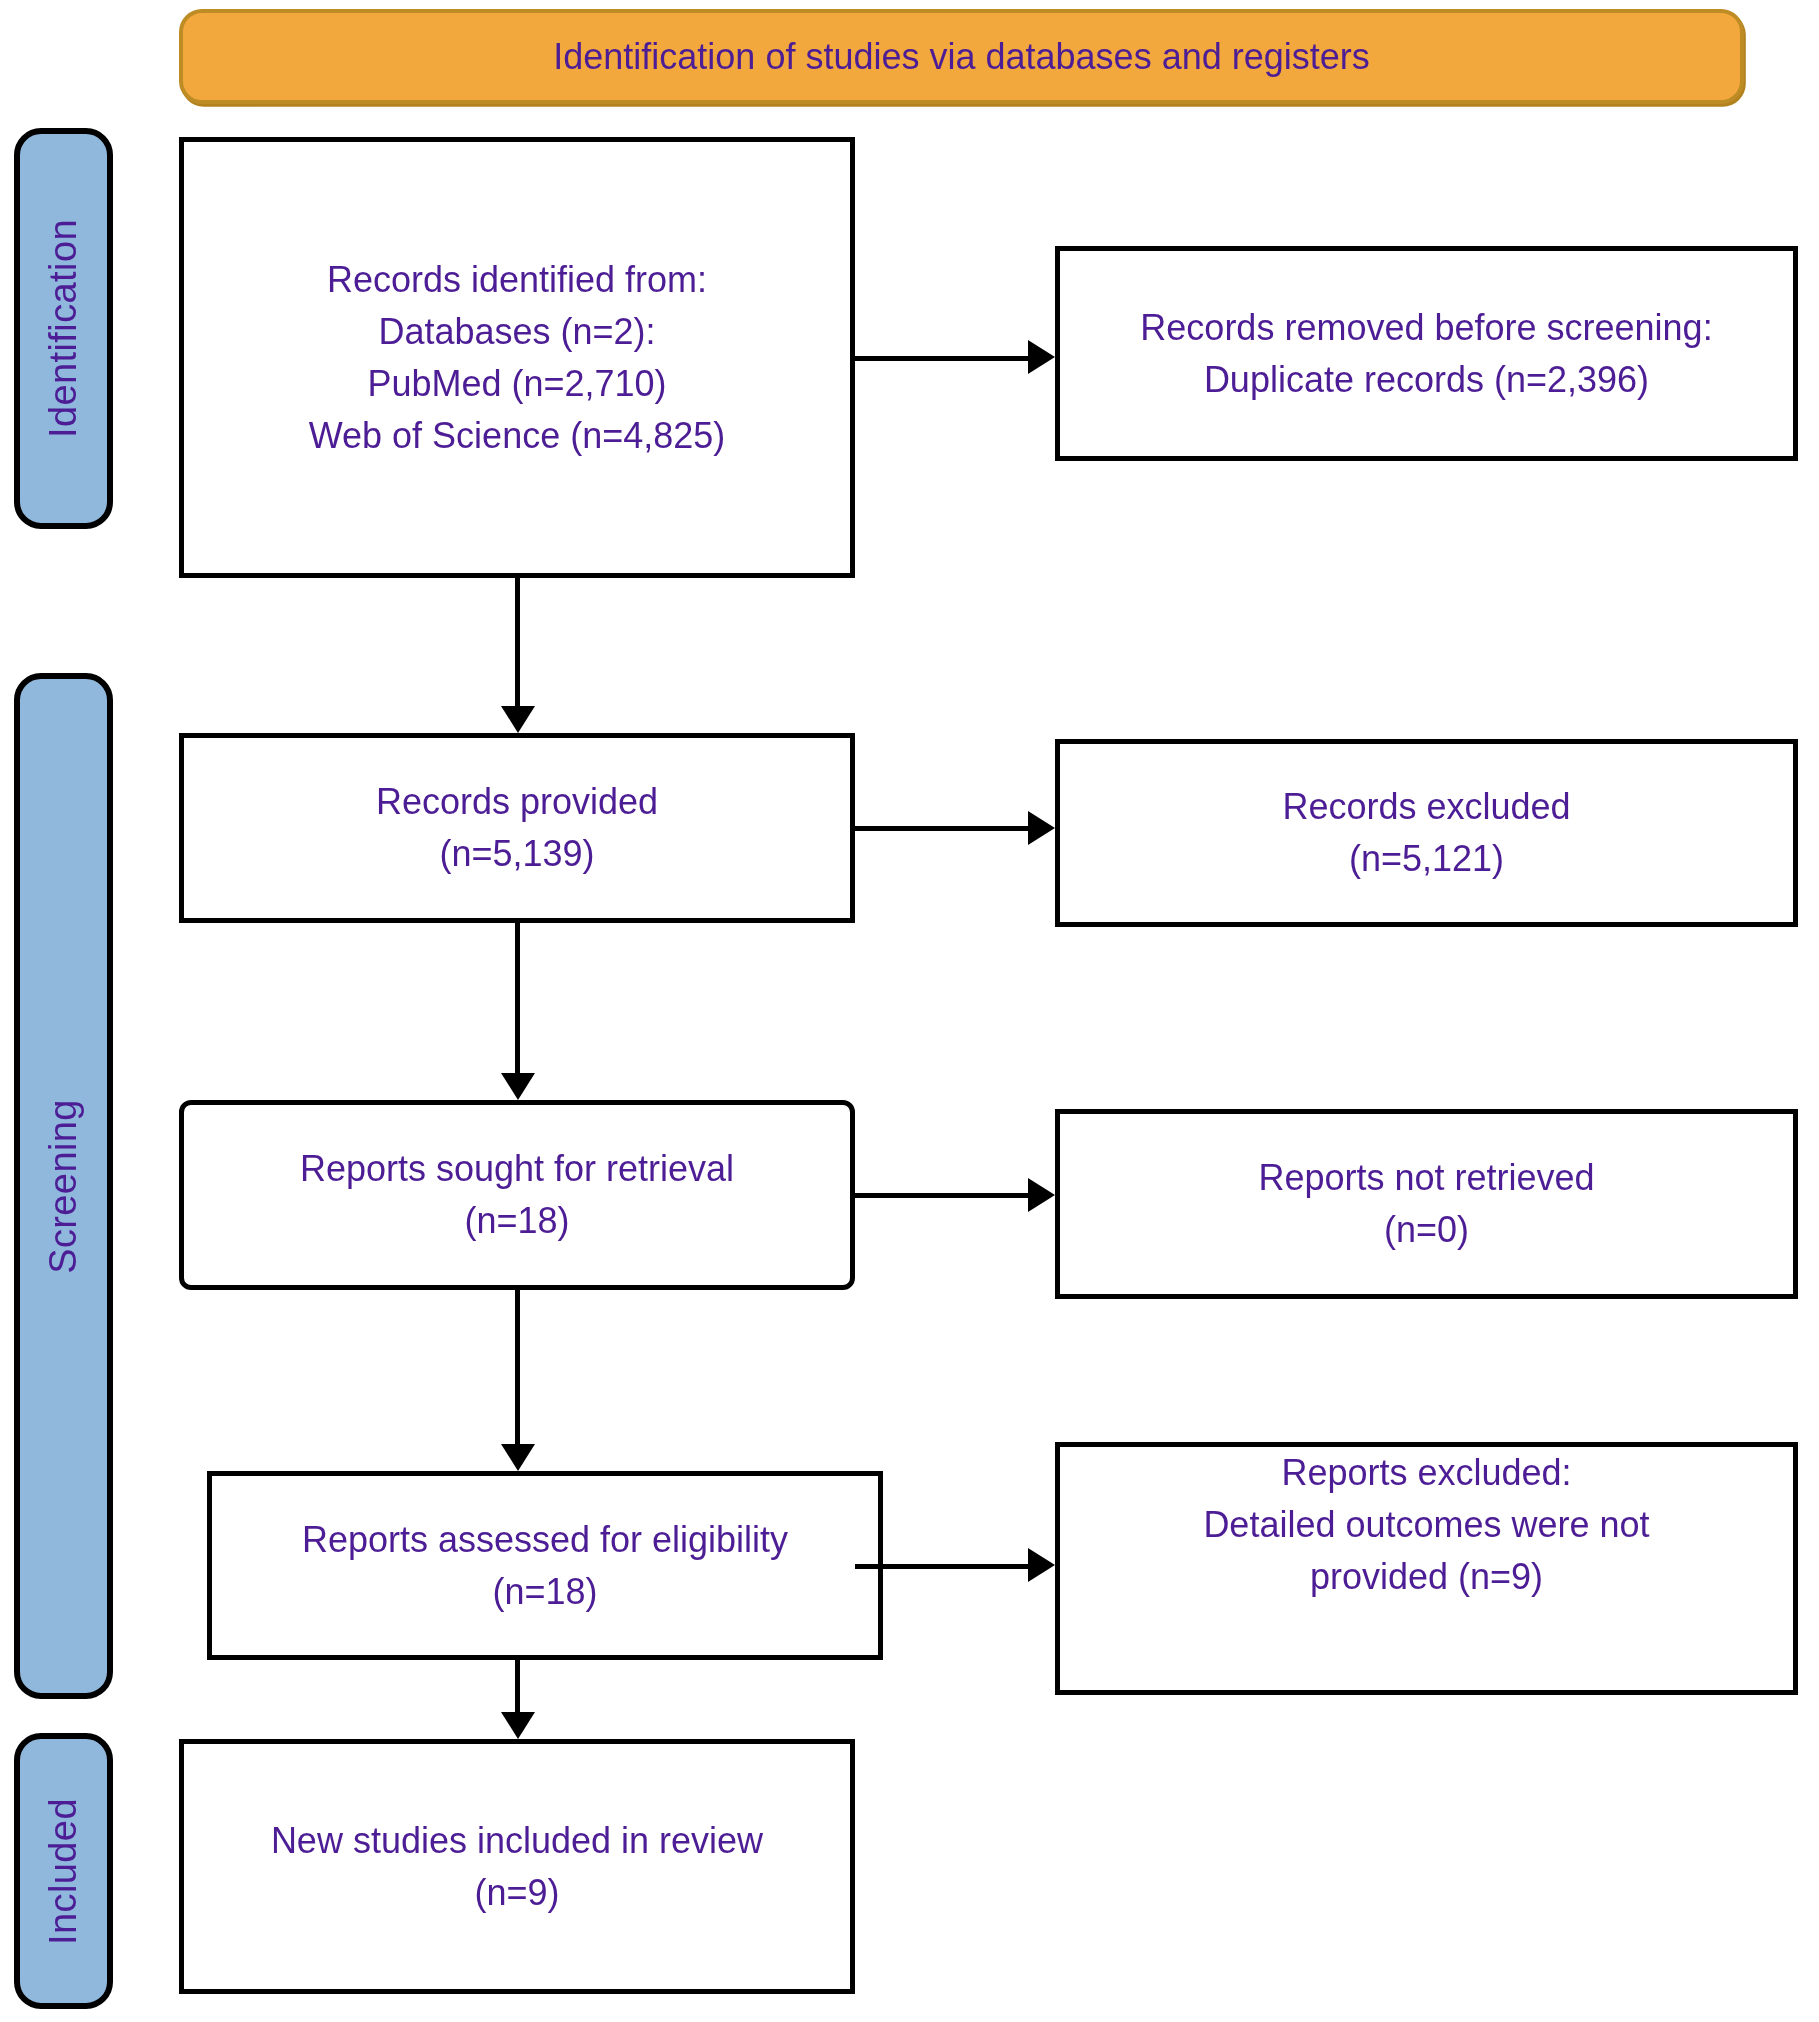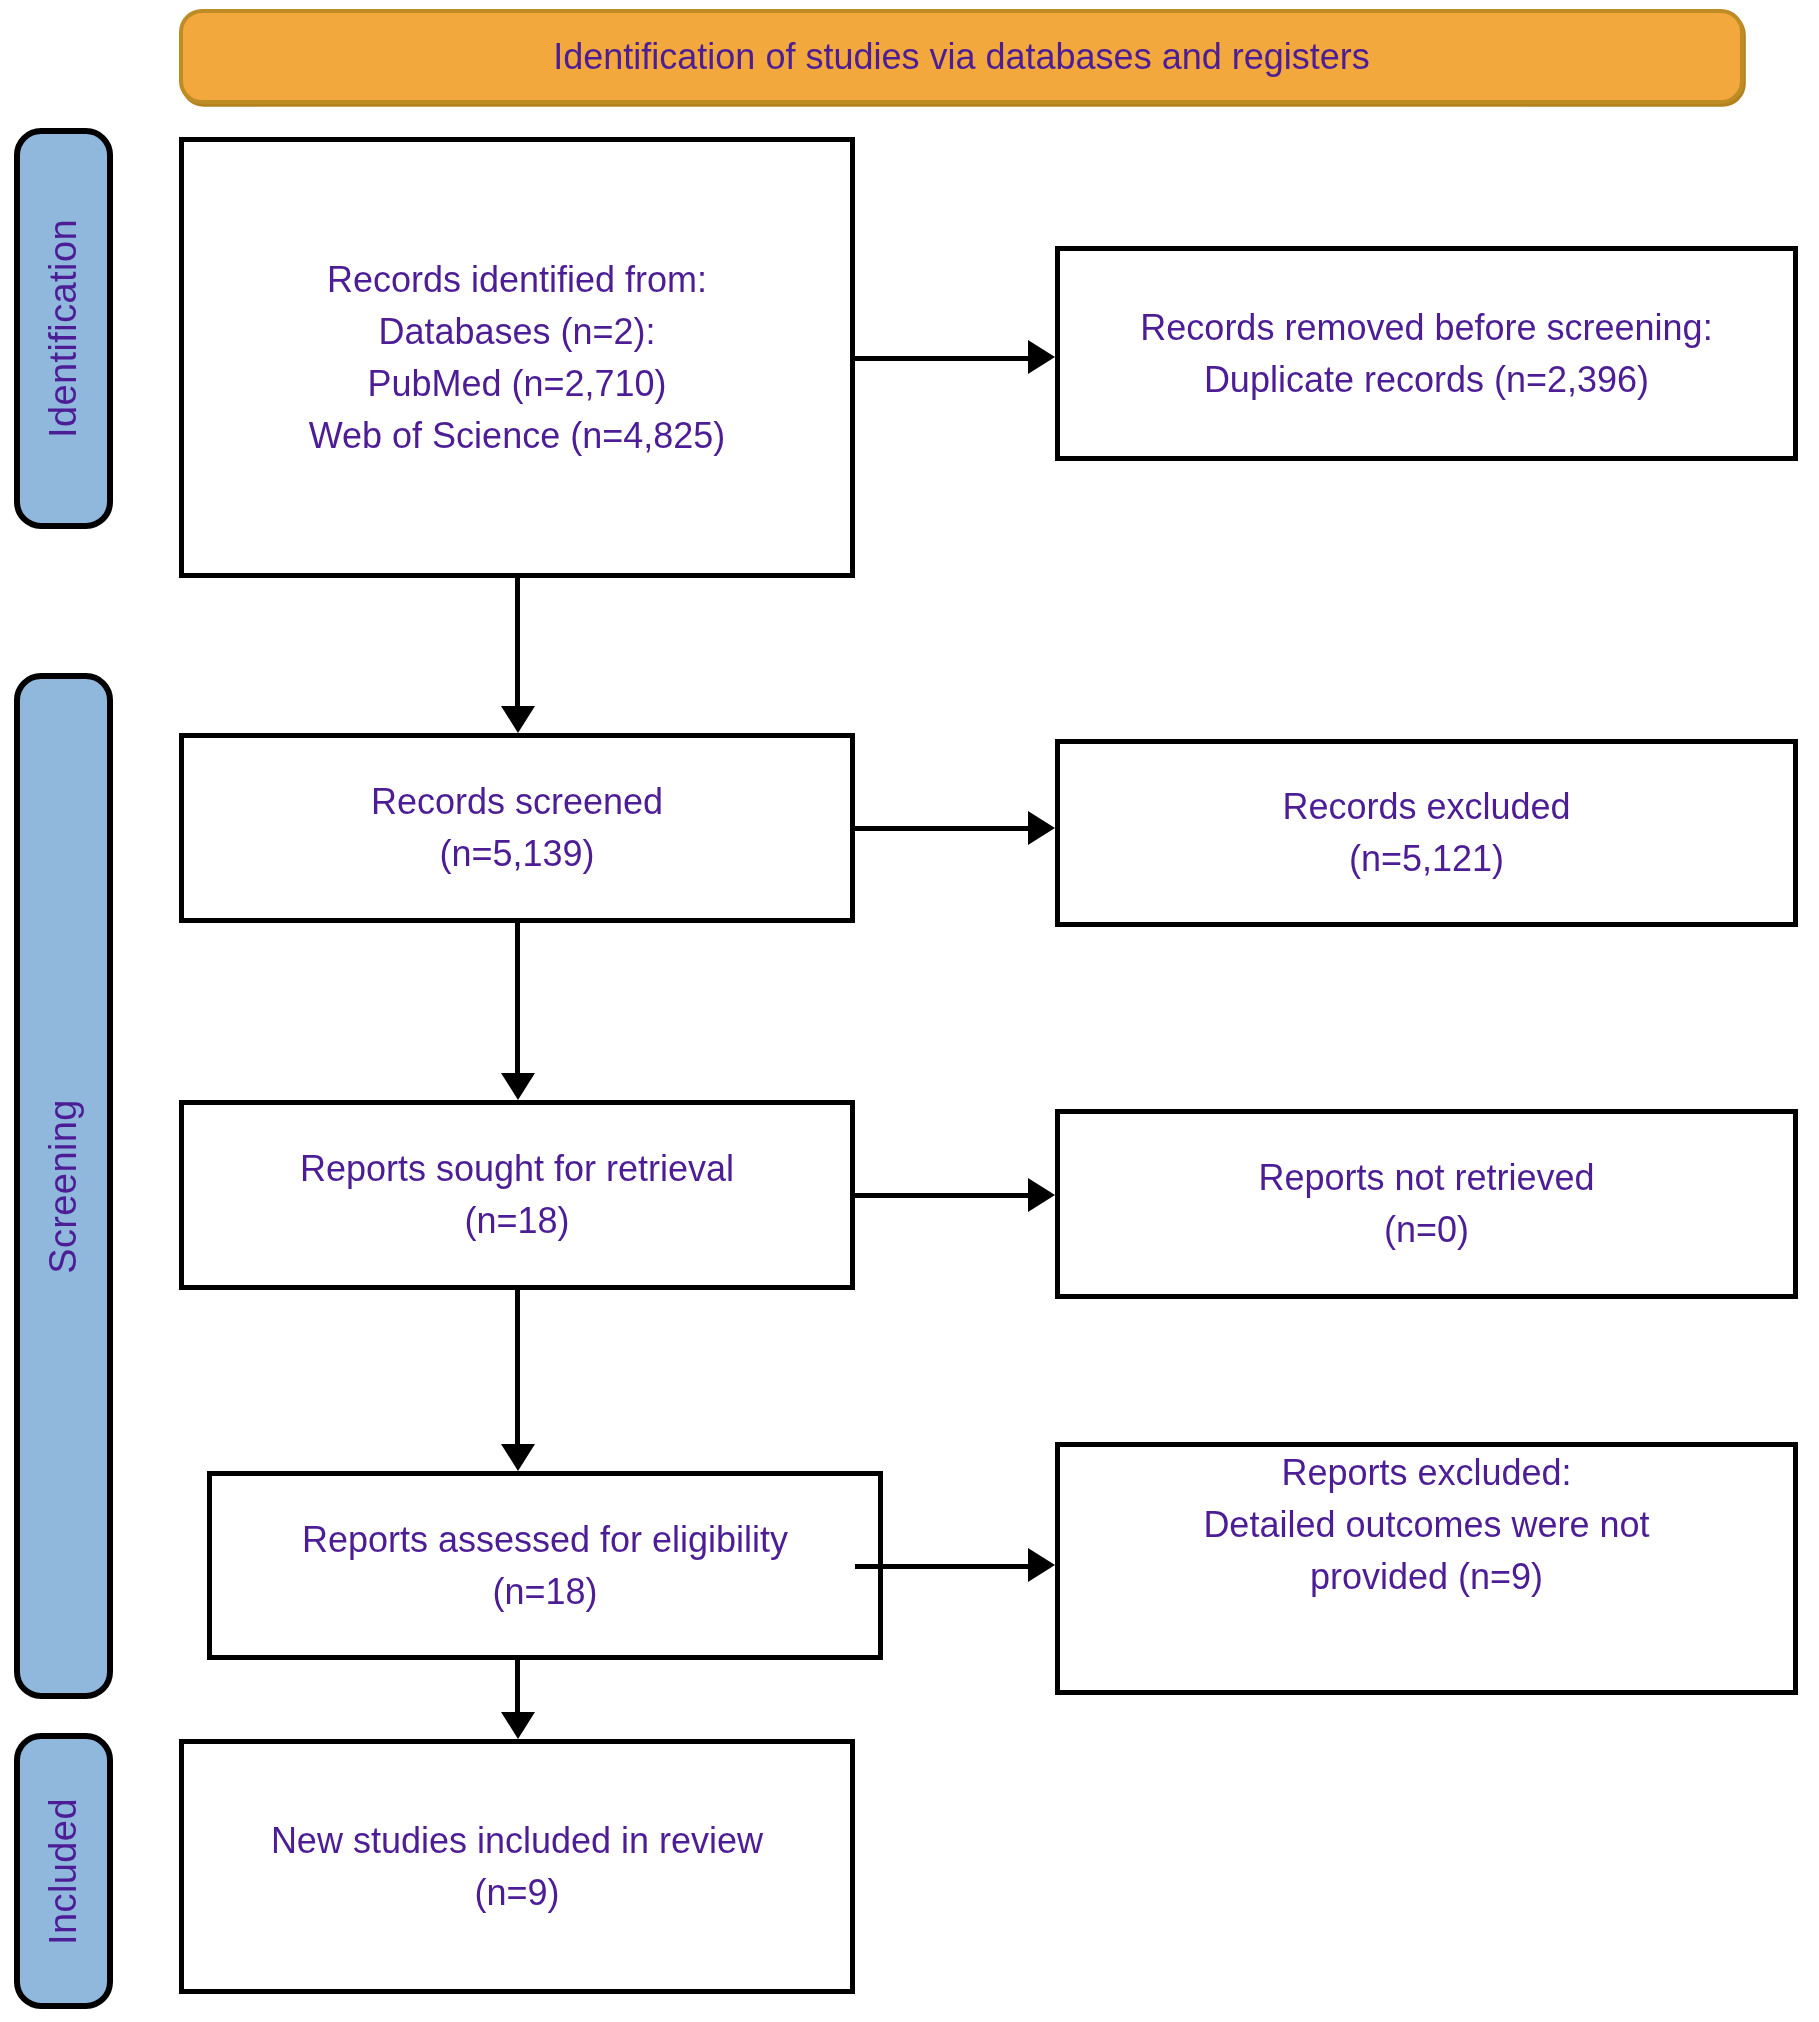--- a/index.html
+++ b/index.html
@@ -71,21 +71,21 @@
     font-size: 36px;
     line-height: 52px;
   }
   .col-left  { left: 179px;  width: 676px; }
   .col-right { left: 1055px; width: 743px; }
 
   .box.identified   { top: 137px;  height: 441px; }
   .box.removed      { top: 246px;  height: 215px; text-align: center; }
   .box.screened     { top: 733px;  height: 190px; }
   .box.excluded     { top: 739px;  height: 188px; }
-  .box.sought       { top: 1100px; height: 190px; }
+  .box.sought       { top: 1100px; height: 190px; border-radius: 12px; }
   .box.notretrieved { top: 1109px; height: 190px; }
   .box.assessed     { top: 1471px; height: 189px; margin-left: 28px; }
   .box.repexcluded  { top: 1442px; height: 253px; justify-content: flex-start; }
   .box.newstudies   { top: 1739px; height: 255px; }
 
   
   .vline, .hline, .head-down, .head-right {
     position: absolute;
   }
   .vline { width: 4.5px; background: #000; left: 515px; }
@@ -144,21 +144,21 @@
   </div>
 
   <div class="box col-left identified">
     <div>Records identified from:</div>
     <div>Databases (n=2):</div>
     <div>PubMed (n=2,710)</div>
     <div>Web of Science (n=4,825)</div>
   </div>
 
   <div class="box col-left screened">
-    <div>Records screened</div>
+    <div>Records provided</div>
     <div>(n=5,139)</div>
   </div>
 
   <div class="box col-left sought">
     <div>Reports sought for retrieval</div>
     <div>(n=18)</div>
   </div>
 
   <div class="box col-left assessed">
     <div>Reports assessed for eligibility</div>

